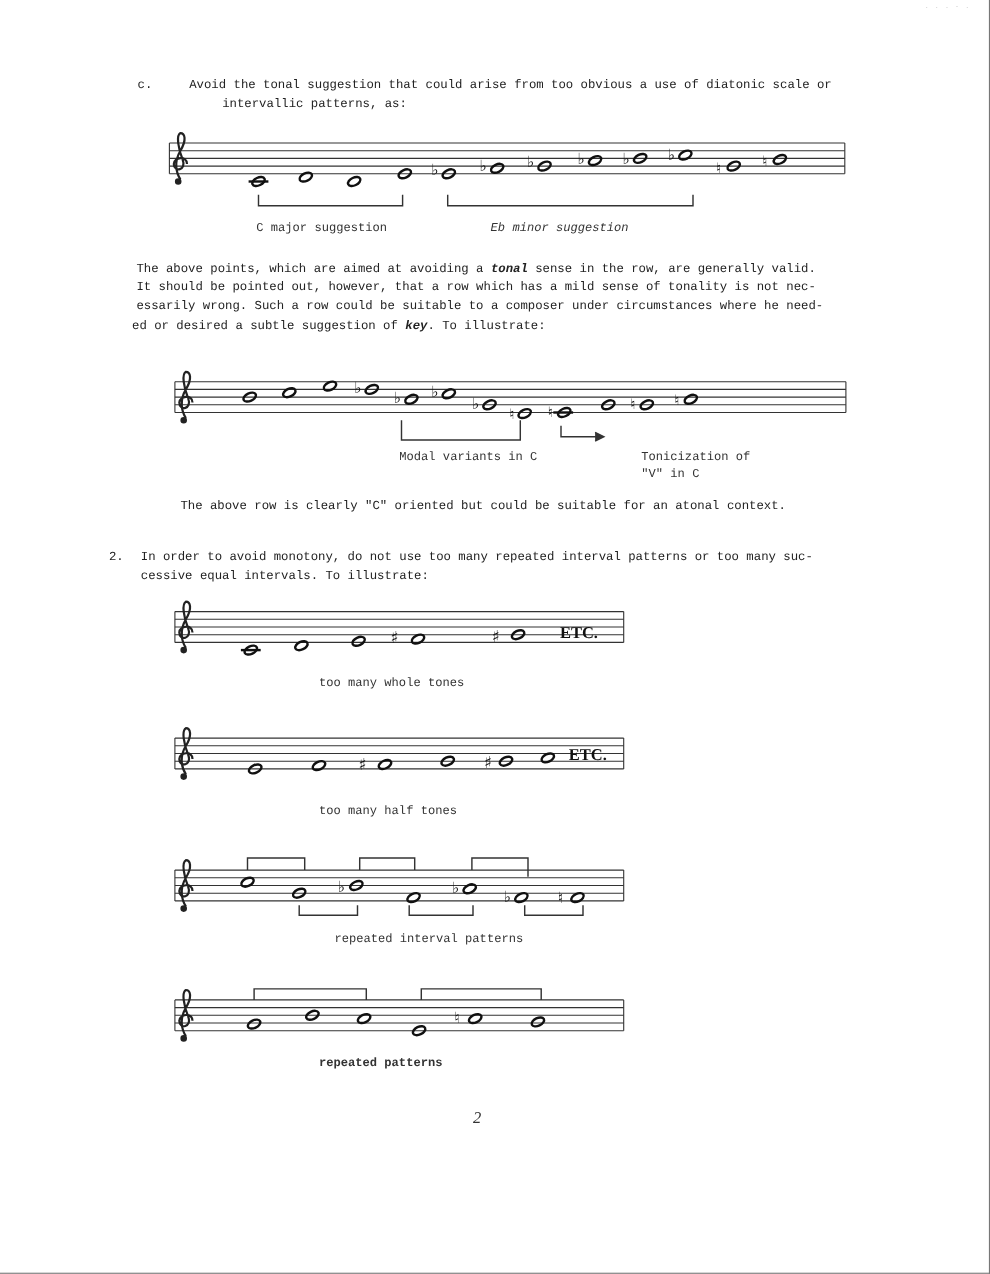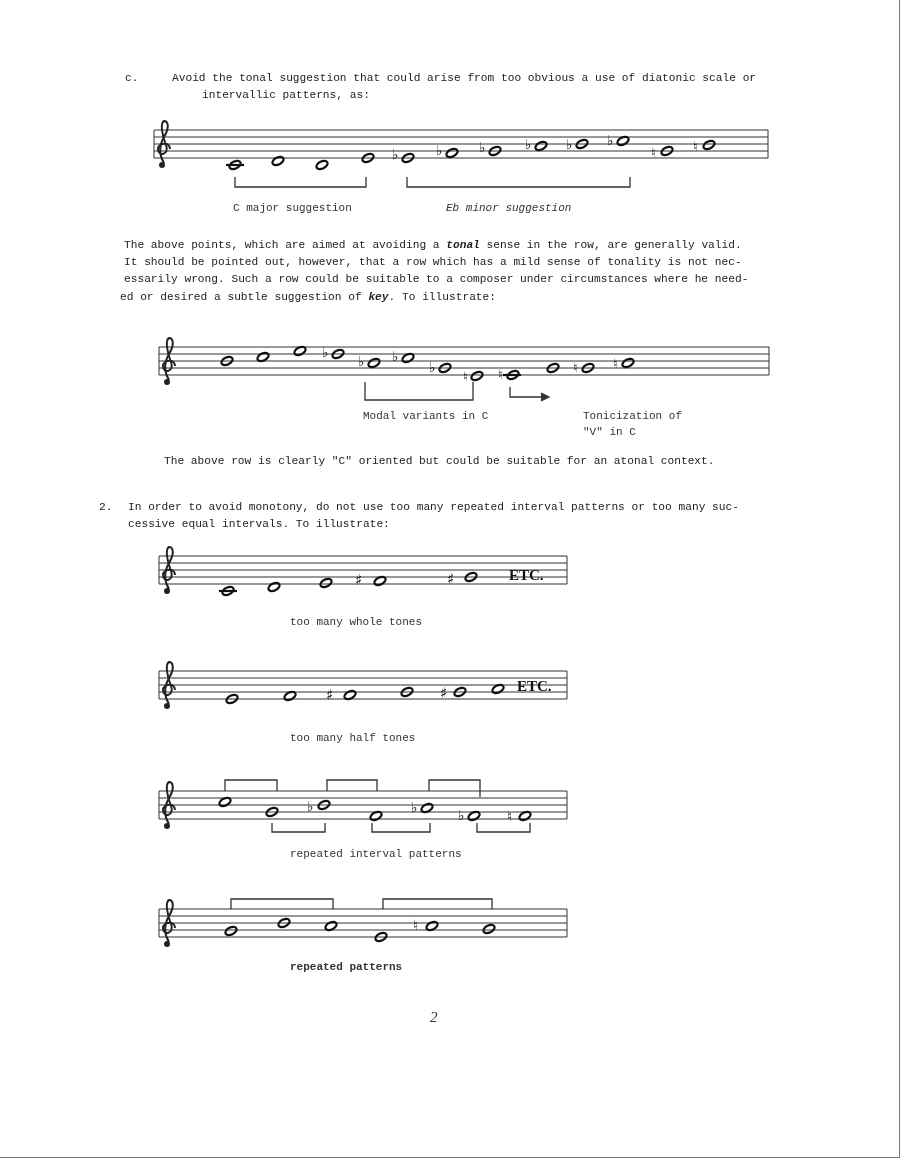--- a/index.html
+++ b/index.html
@@ -214,21 +214,21 @@
   </g>
   <g fill="none" stroke="#333" stroke-width="1.3">
     <path d="M70 16 L70 5 L122 5 L122 16"></path>
     <path d="M172 16 L172 5 L222 5 L222 16"></path>
     <path d="M274 16 L274 5 L325 5 L325 22"></path>
     <path d="M117 48 L117 57 L170 57 L170 48"></path>
     <path d="M217 48 L217 57 L275 57 L275 48"></path>
     <path d="M322 48 L322 57 L375 57 L375 48"></path>
   </g>
 </svg>
-<div class="label" style="left:290px; top:846px;">repeated interval patterns</div>
+<div class="label" style="left:304px; top:846px;">repeated interval patterns</div>
 
 <svg class="staff" style="left:155px; top:893px;" width="420" height="65" viewBox="0 0 420 65">
   <g stroke="#333" stroke-width="1">
     <line x1="4" y1="16" x2="412" y2="16"></line>
       <line x1="4" y1="23" x2="412" y2="23"></line>
     <line x1="4" y1="30" x2="412" y2="30"></line>
       <line x1="4" y1="37" x2="412" y2="37"></line>
     <line x1="4" y1="44" x2="412" y2="44"></line>
     <line x1="4" y1="16" x2="4" y2="44"></line>
       <line x1="412" y1="16" x2="412" y2="44"></line>

